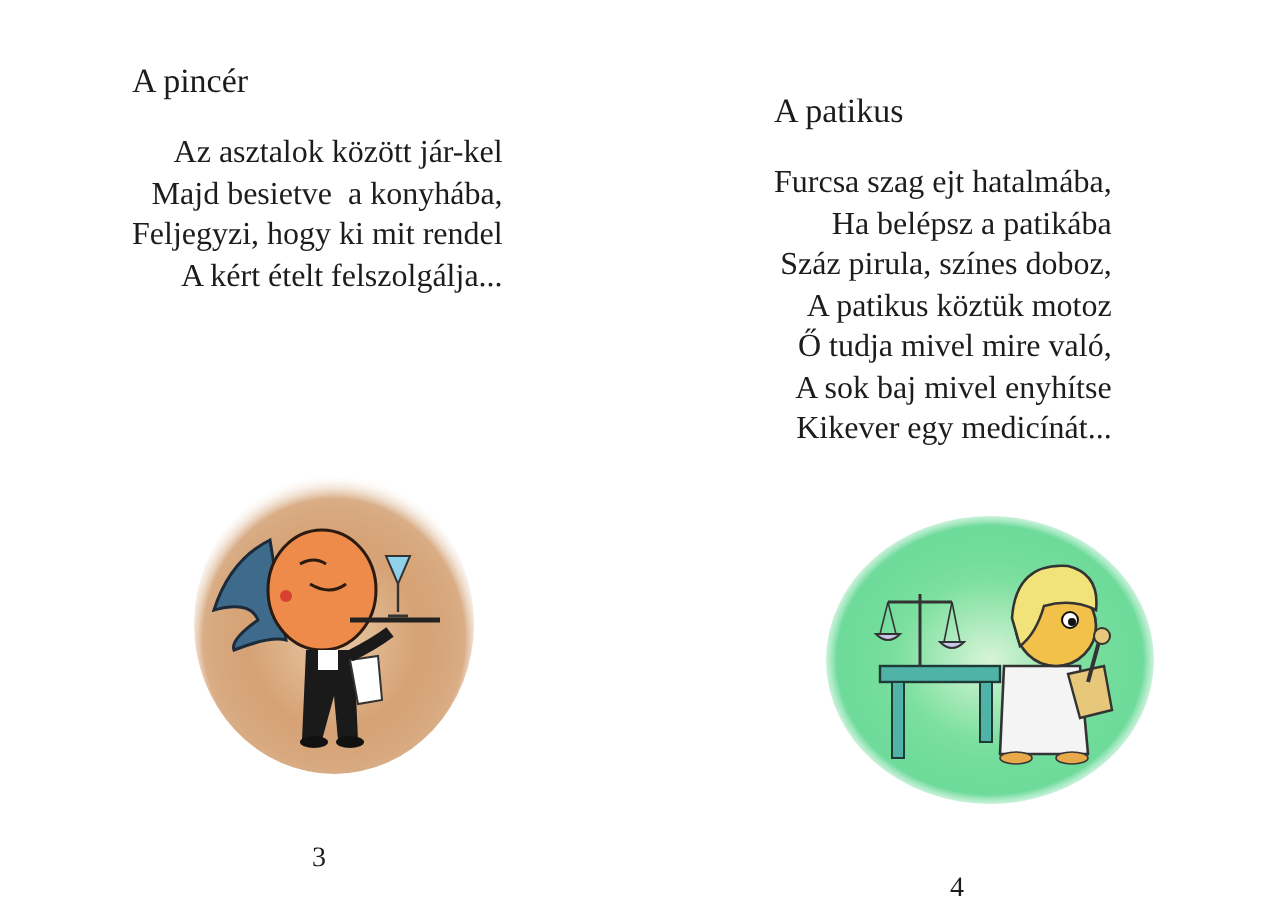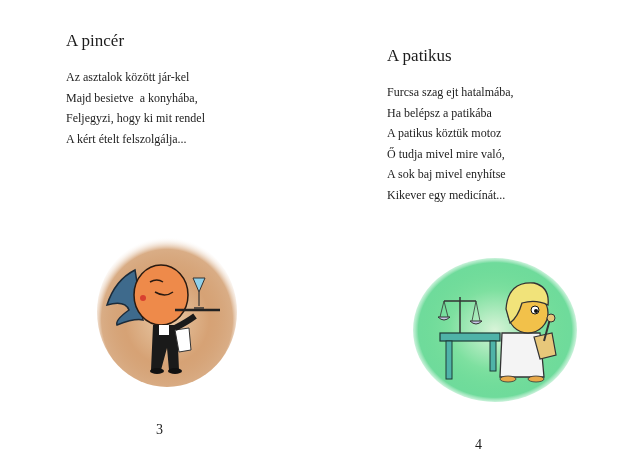--- a/index.html
+++ b/index.html
@@ -1,21 +1,21 @@
 <!DOCTYPE html>
 <html><head>
 <meta charset="utf-8">
 <style>
   html,body{margin:0;padding:0;background:#ffffff;}
   body{width:640px;height:456px;position:relative;overflow:hidden;font-family:"Liberation Serif","DejaVu Serif",serif;color:#1c1c1c;}
   .page{position:absolute;top:0;height:456px;width:320px;font-family:Liberation Serif, serif;}
   .page.left{left:0;}
   .page.right{left:320px;margin-top:15px;}
   .title{position:absolute;font-size:17px;line-height:20px;white-space:nowrap;}
-  .poem{position:absolute;font-size:12px;line-height:20.5px;white-space:pre;}
+  .poem{position:absolute;font-size:16px;line-height:20.5px;white-space:pre;text-align:right;}
   .pagenum{position:absolute;font-size:14px;line-height:16px;}
   .illus{position:absolute;}
 </style>
 </head>
 <body>
 
 <div class="page left">
   <div class="title" style="left:66px;top:31px;">A pincér</div>
   <div style="position:absolute;left:66px;top:67px;">
     <div class="poem" style="position:static">Az asztalok között jár-kel</div>
@@ -60,20 +60,21 @@
   </svg>
 
   <div class="pagenum" style="left:156px;top:422px;">3</div>
 </div>
 
 <div class="page right">
   <div class="title" style="left:67px;top:31px;">A patikus</div>
   <div style="position:absolute;left:67px;top:67px;">
     <div class="poem" style="position:static">Furcsa szag ejt hatalmába,</div>
     <div class="poem" style="position:static">Ha belépsz a patikába</div>
+    <div class="poem" style="position:static">Száz pirula, színes doboz,</div>
     <div class="poem" style="position:static">A patikus köztük motoz</div>
     <div class="poem" style="position:static">Ő tudja mivel mire való,</div>
     <div class="poem" style="position:static">A sok baj mivel enyhítse</div>
     <div class="poem" style="position:static">Kikever egy medicínát...</div>
   </div>
 
   <svg class="illus" style="left:90px;top:240px;" width="170" height="150" viewBox="0 0 170 150">
     <defs>
       <radialGradient id="gbg" cx="50%" cy="50%" r="55%">
         <stop offset="0%" stop-color="#d8f4d8"></stop>

